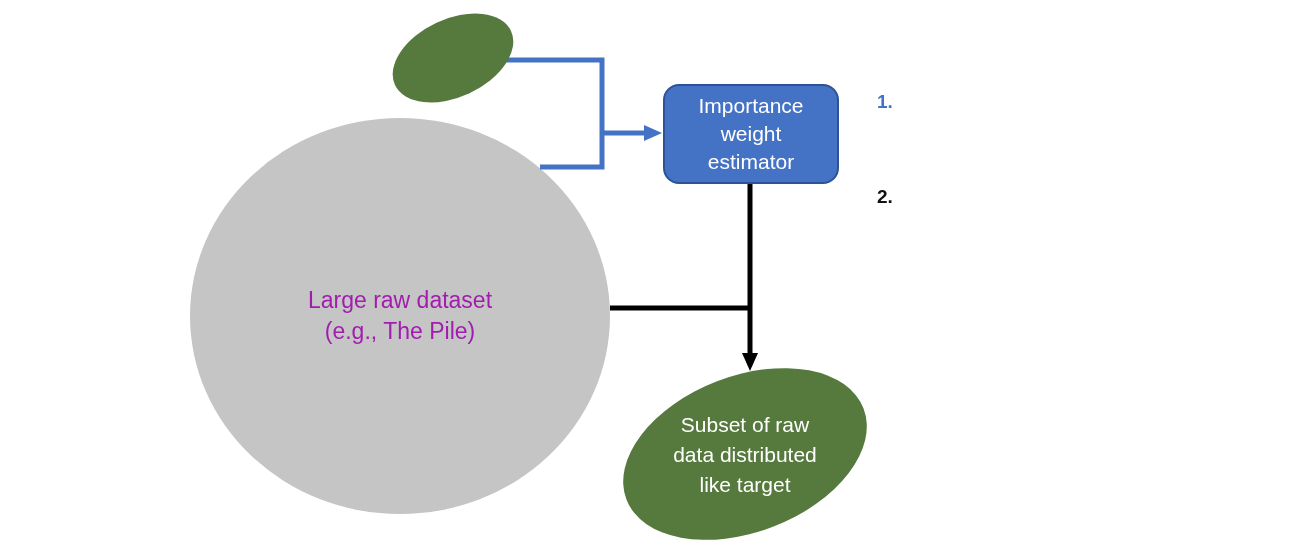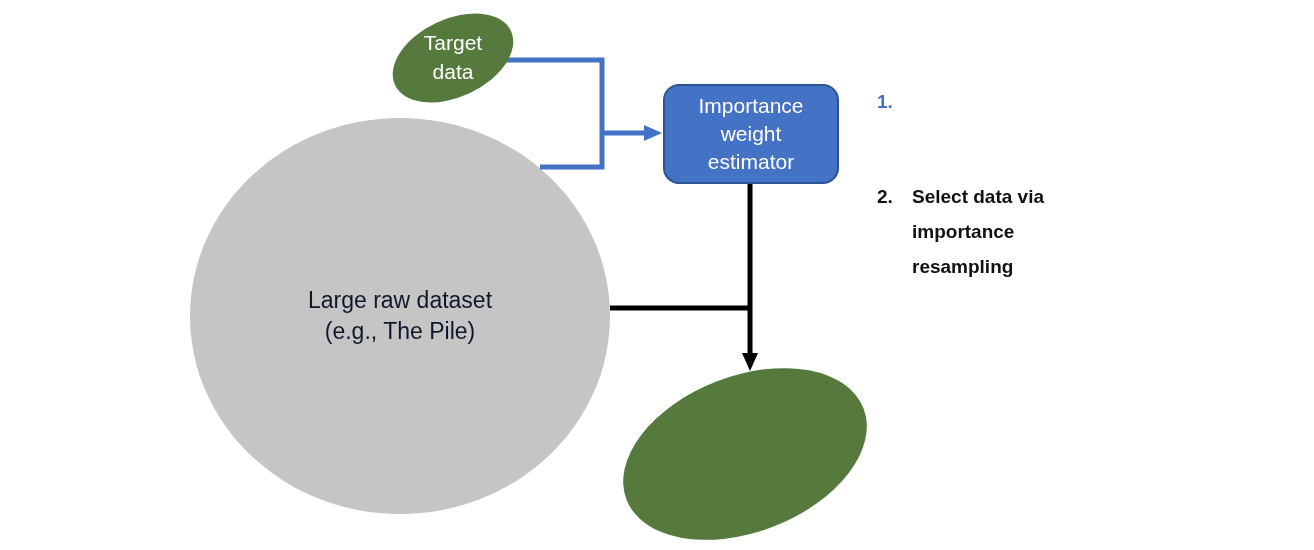--- a/index.html
+++ b/index.html
@@ -12,21 +12,21 @@
   .node-label{
     position:absolute;text-align:center;white-space:pre-line;
     pointer-events:none;
   }
   
   .raw-circle{
     left:190px;top:118px;width:420px;height:396px;border-radius:50%;
     background:#C5C5C5;display:flex;align-items:center;justify-content:center;
   }
   .raw-circle .node-label{
-    position:static;color:#0f172a;font-size:23px;line-height:31px;
+    position:static;color:#a21caf;font-size:23px;line-height:31px;
   }
   
   .target-ellipse{
     left:389px;top:19px;width:128px;height:78px;border-radius:50%;
     background:#567A3E;transform:rotate(-25deg);
   }
   .target-label{
     left:389px;top:28px;width:128px;color:#ffffff;font-size:21px;line-height:29px;
   }
   
@@ -71,36 +71,34 @@
       <polygon points="644,125 662,133 644,141" fill="#4472C4" stroke="none"></polygon>
     </g>
     <g stroke="#000000" stroke-width="5" fill="none">
       <line x1="610" y1="308" x2="752" y2="308"></line>
       <line x1="750" y1="181" x2="750" y2="355"></line>
       <polygon points="742,353 758,353 750,371" fill="#000000" stroke="none"></polygon>
     </g>
   </svg>
 
   <div class="shape target-ellipse"></div>
-  <div class="node-label target-label">Target
-data</div>
 
   <div class="shape estimator-box">
     <div class="node-label">Importance
 weight
 estimator</div>
   </div>
 
   <div class="shape subset-ellipse"></div>
+  <div class="node-label subset-label">Subset of raw
+data distributed
+like target</div>
 
   <div class="steps">
     <div class="step step-1">
       <span class="num">1.</span>
     </div>
     <div class="step step-2">
       <span class="num">2.</span>
-      <span class="txt">Select data via
-importance
-resampling</span>
     </div>
   </div>
 
 </div>
 
 </body></html>

